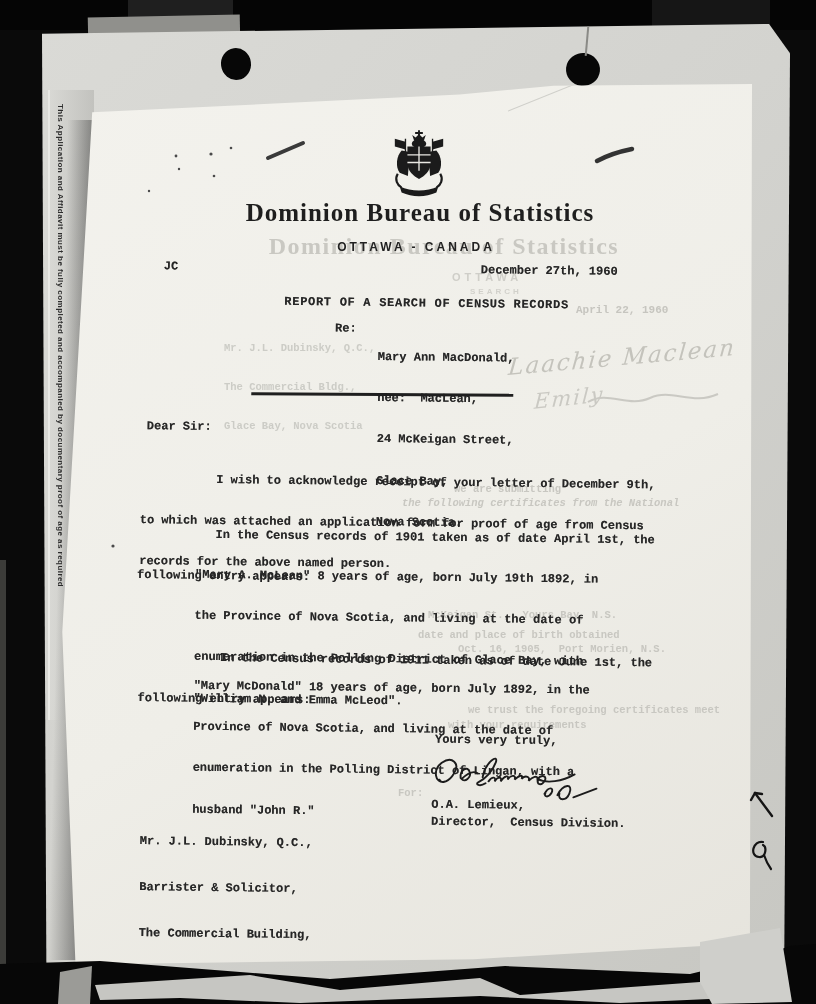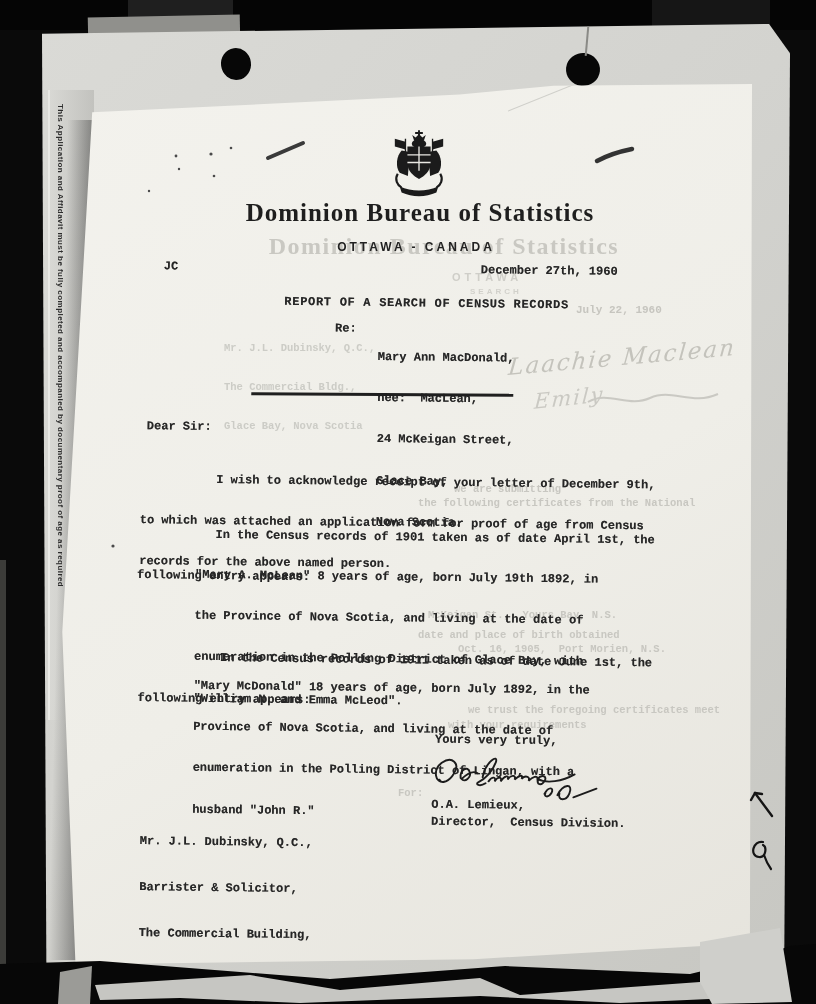--- a/index.html
+++ b/index.html
@@ -47,21 +47,21 @@
     font:700 24px/1 "Liberation Serif",serif;letter-spacing:1.5px;color:#c9c8c2;}
   .g-ottawa{left:396px;top:188px;font:700 11px/1 "Liberation Sans",sans-serif;letter-spacing:4px;color:#cfcec8;}
   .g-canada{left:414px;top:204px;font:700 8px/1 "Liberation Sans",sans-serif;letter-spacing:3px;color:#d2d1cb;}
   .g-date{left:520px;top:221px;font:700 11px/1 "Liberation Mono","DejaVu Sans Mono",monospace;color:#c6c5bf;}
   .g-addr{left:168px;top:232px;font:700 10.5px/13px "Liberation Mono","DejaVu Sans Mono",monospace;color:#ccccc6;}
   .g-hand1{left:452px;top:262px;font:italic 400 23px/1 "DejaVu Serif",serif;
     color:#c4c3bc;transform:rotate(-5deg) skewX(-10deg);letter-spacing:2px;}
   .g-hand2{left:478px;top:304px;font:italic 400 21px/1 "DejaVu Serif",serif;
     color:#cac9c3;transform:rotate(-6deg) skewX(-10deg);letter-spacing:2px;}
   .g-line{font:700 10.5px/1 "Liberation Mono","DejaVu Sans Mono",monospace;color:#c8c7c1;}
-  .gl1{left:398px;top:400px;text-align:center;} .gl2{left:362px;top:414px;} .gl3{left:372px;top:526px;}
+  .gl1{left:398px;top:400px;text-align:center;} .gl2{left:346px;top:414px;font-style:italic;} .gl3{left:372px;top:526px;}
   .gl4{left:362px;top:546px;} .gl5{left:402px;top:560px;} .gl6{left:412px;top:621px;}
   .gl7{left:392px;top:636px;} .gl8{left:342px;top:704px;}
   
   .typed{position:absolute;inset:0;transform:rotate(.7deg);transform-origin:80px 250px;
     font-family:"Liberation Mono","DejaVu Sans Mono",monospace;color:#262626;}
   .t{position:absolute;white-space:pre;font-weight:700;font-size:12px;line-height:13.8px;
      text-shadow:0 0 .4px rgba(20,20,20,.5);}
   .jc{left:107px;top:176px;}
   .date{left:424px;top:176px;}
   .title{left:228px;top:210px;letter-spacing:.7px;}
@@ -104,21 +104,21 @@
   </div>
 
   <div class="edge-shadow"></div>
 
   <div class="page">
     <div class="crease"></div>
 
     <div class="ghost g-head">Dominion Bureau of Statistics</div>
     <div class="ghost g-ottawa">OTTAWA</div>
     <div class="ghost g-canada">SEARCH</div>
-    <div class="ghost g-date">July 22, 1960</div>
+    <div class="ghost g-date">April 22, 1960</div>
     <div class="ghost g-addr">
       <div>Mr. J.L. Dubinsky, Q.C.,</div>
       <div>The Commercial Bldg.,</div>
       <div>Glace Bay, Nova Scotia</div>
     </div>
     <div class="ghost g-hand1">Laachie Maclean</div>
     <div class="ghost g-hand2">Emily</div>
     <svg class="ghost" style="left:528px;top:300px;width:140px;height:30px;" viewBox="0 0 140 30">
       <path d="M4 18 C24 6 44 24 66 14 C88 4 108 22 134 10" stroke="#cac9c3" stroke-width="2" fill="none"></path>
     </svg>

